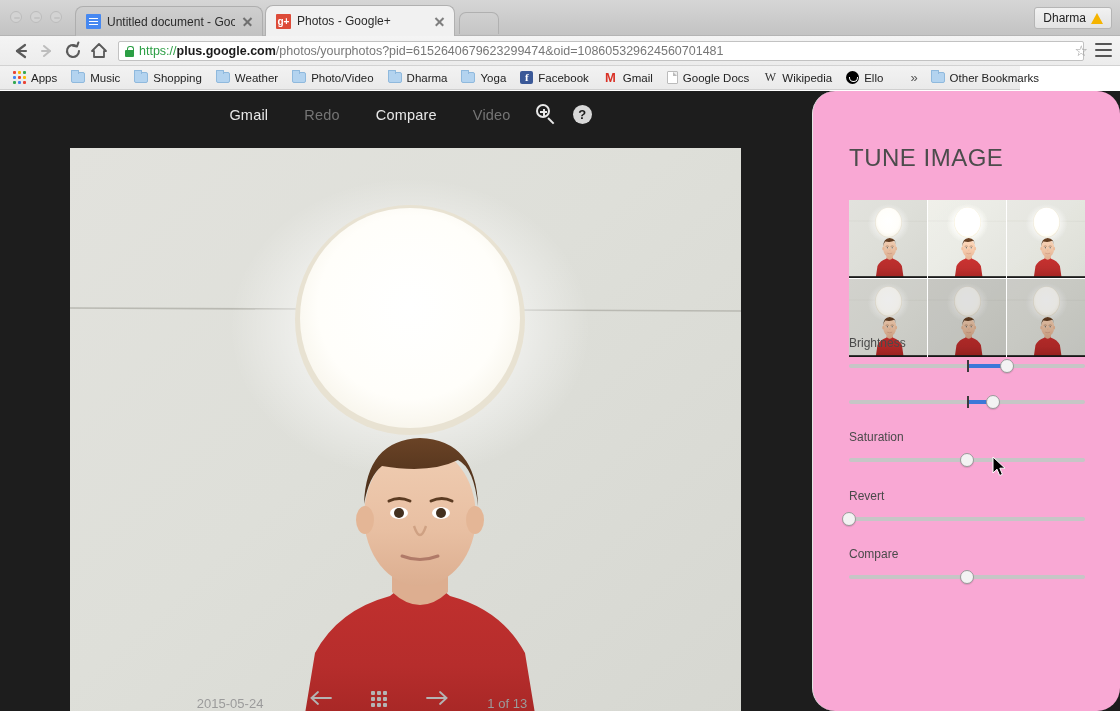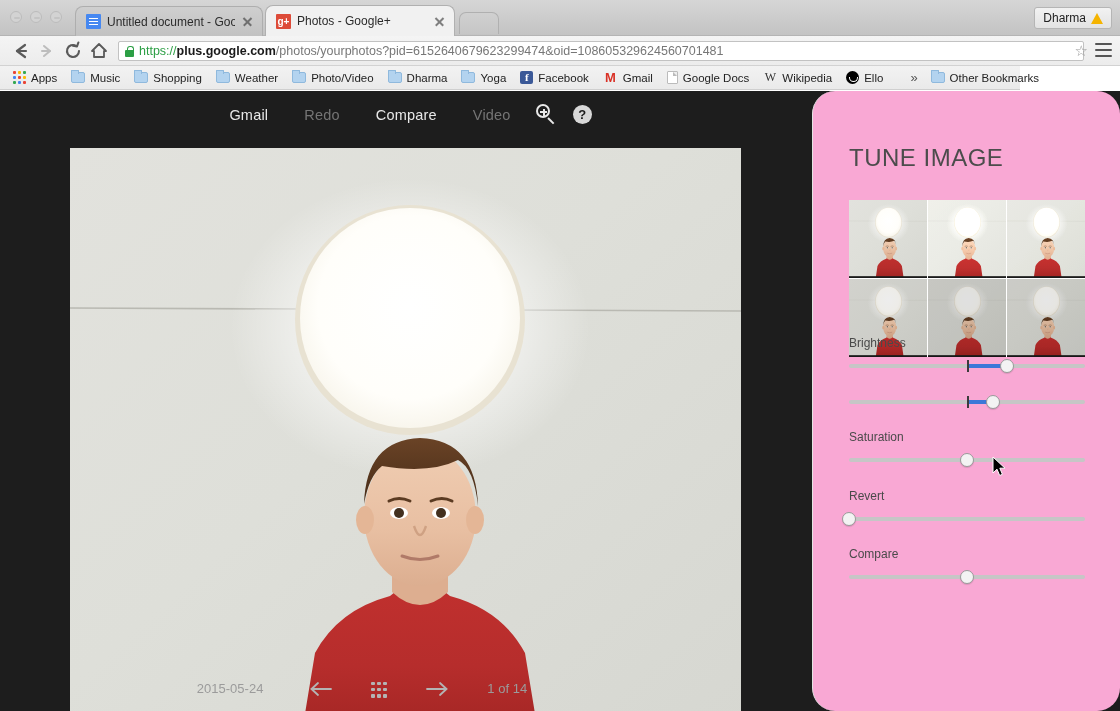--- a/index.html
+++ b/index.html
@@ -205,21 +205,21 @@
   }
 
   .photo-frame {
     position: absolute; left: 70px; top: 57px; width: 671px; height: 596px;
     background: #000; overflow: hidden;
   }
   .photo-img { position: absolute; inset: 0; }
 
   .photo-nav {
     position: absolute; left: 0; bottom: 0; width: 716px; height: 45px;
-    display: flex; align-items: center; justify-content: center; gap: 13px;
+    display: flex; align-items: flex-end; justify-content: center; gap: 13px;
     color: #9b9b9b; font-size: 13px;
   }
   .nav-date { padding: 0 22px; }
   .nav-count { padding: 0 14px; }
   .nav-arrow { width: 46px; height: 26px; position: relative; }
   .nav-arrow svg { position: absolute; left: 11px; top: 4px; }
   .grid-ico {
     width: 44px; height: 26px; position: relative;
   }
   .grid-dots {
@@ -517,21 +517,21 @@
               <i></i>
               <i></i>
             </span>
         </span>
         <span class="nav-arrow">
           <svg width="24" height="18" viewBox="0 0 24 18">
               <path d="M15 3 L21.5 9 L15 15" fill="none" stroke="#b4b4b4" stroke-width="1.8" stroke-linecap="round" stroke-linejoin="round"></path>
               <path d="M2 9 L21.5 9" stroke="#b4b4b4" stroke-width="1.8" stroke-linecap="round"></path>
             </svg>
         </span>
-        <span class="nav-count">1 of 14</span>
+        <span class="nav-count">1 of 13</span>
       </div>
     </div>
 
     <div class="panel">
       <div class="panel-title">TUNE IMAGE</div>
 
       <div class="thumb-grid" id="thumbGrid">
           <div class="thumb">
             <span class="photo-img" style="filter: brightness(1) saturate(1);"><svg width="78" height="78" viewBox="0 0 671 596" preserveAspectRatio="none">
             <defs>

